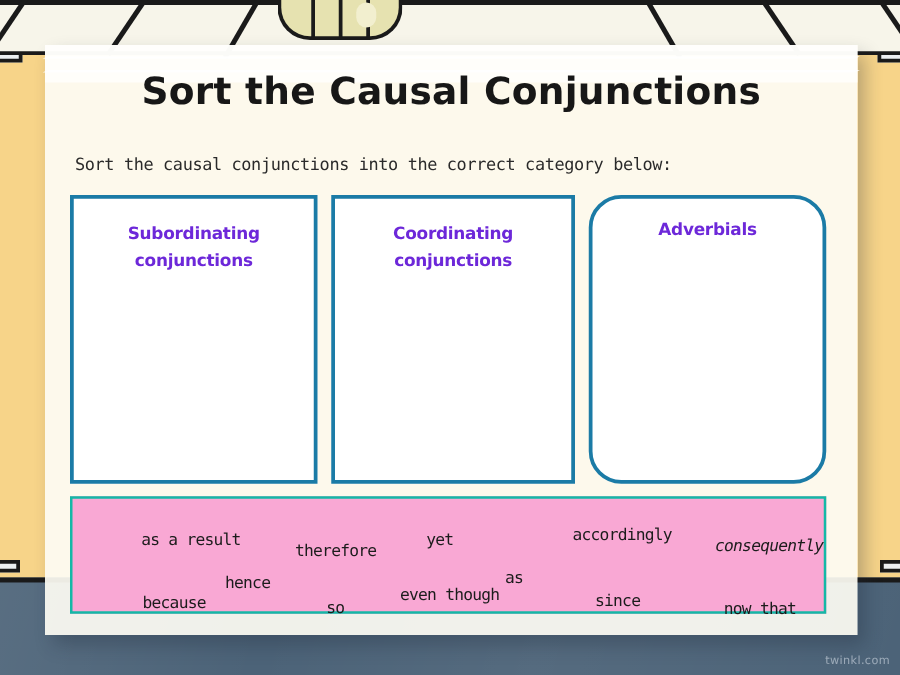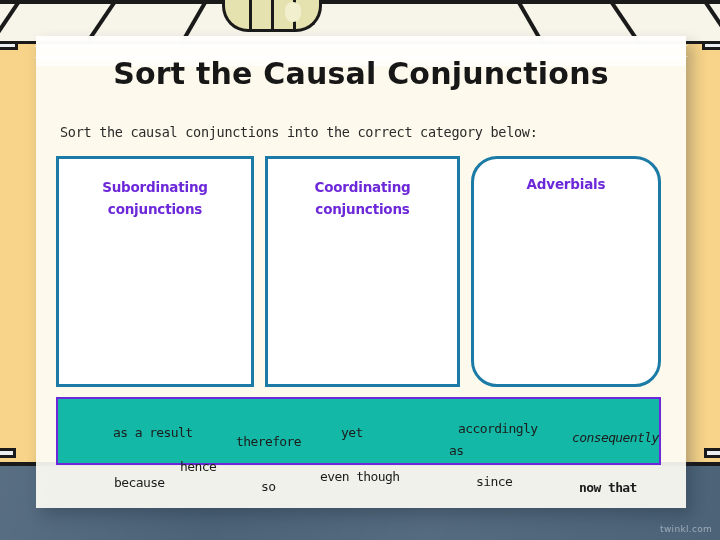--- a/index.html
+++ b/index.html
@@ -194,23 +194,23 @@
     width: 100%;
     height: 158px;
   }
 
   
   .word-bank {
     position: absolute;
     left: 20px;
     top: 361px;
     width: 605px;
-    height: 68px;
-    border: 2px solid #6d28d9;
-    background: #14b8a6;
+    height: 94px;
+    border: 2px solid #14b8a6;
+    background: #f9a8d4;
     box-sizing: border-box;
   }
   .word {
     position: absolute;
     font-family: "DejaVu Sans Mono", monospace;
     font-size: 13px;
     color: #1c1c1c;
     white-space: nowrap;
     letter-spacing: -0.6px;
     cursor: pointer;
@@ -291,28 +291,28 @@
       <div class="cat-title">
         <span>Adverbials</span>
       </div>
       <div class="drop-zone"></div>
     </div>
 
     <div class="word-bank">
       <div class="word" style="left:55px;  top:26px;">as a result</div>
       <div class="word" style="left:178px; top:35px;">therefore</div>
       <div class="word" style="left:283px; top:26px;">yet</div>
-      <div class="word" style="left:346px; top:44px;margin-left:45px;">as</div>
+      <div class="word" style="left:346px; top:56px;">as</div>
       <div class="word" style="left:400px; top:22px;">accordingly</div>
       <div class="word" style="left:514px; top:31px;font-style:italic;">consequently</div>
       <div class="word" style="left:122px; top:60px;">hence</div>
       <div class="word" style="left:56px;  top:76px;">because</div>
       <div class="word" style="left:203px; top:80px;">so</div>
       <div class="word" style="left:262px; top:70px;">even though</div>
       <div class="word" style="left:418px; top:75px;">since</div>
-      <div class="word" style="left:521px; top:81px;font-weight:bold;">now that</div>
+      <div class="word" style="left:521px; top:81px;">now that</div>
     </div>
 
   </div>
 
   <div class="watermark">twinkl.com</div>
 
 </div>
 
 </body></html>

